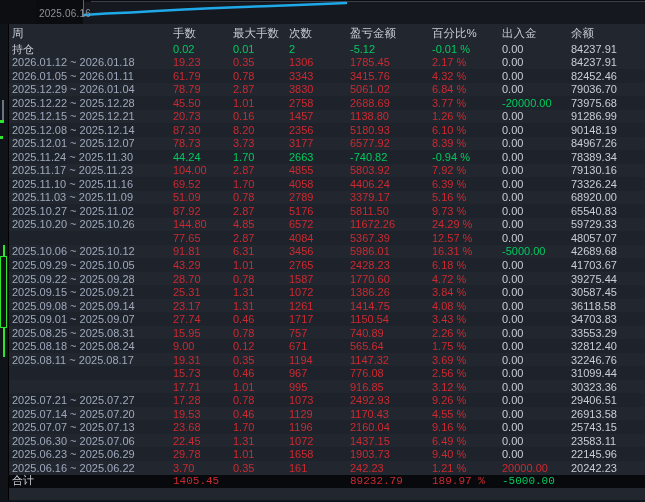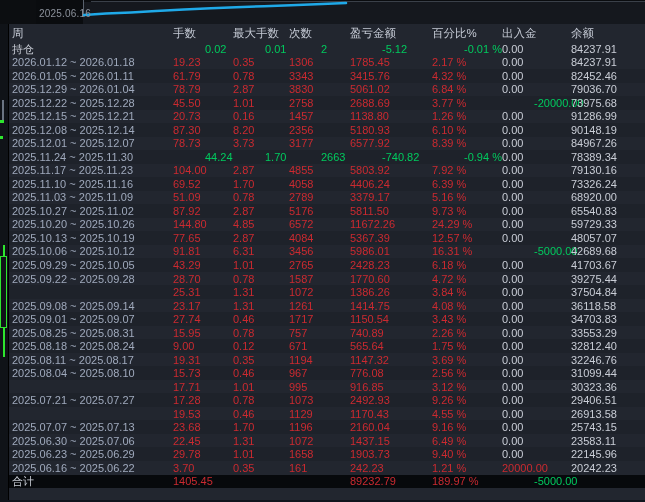--- a/index.html
+++ b/index.html
@@ -26,31 +26,31 @@
   .tick-green2 { position:absolute; left:0; top:112px; width:3px; height:3px; background:#2ee52e; }
   .candle-wick { position:absolute; left:3px; top:221px; width:2px; height:112px; background:#2ee52e; }
   .candle-body { position:absolute; left:0; top:232px; width:7px; height:72px; border:1px solid #2ee52e; background:#101318; }
 
   
   .report { position:absolute; left:9px; top:24px; width:636px; height:478px; background:#22262f; }
   .hdr-row { position:absolute; left:0; top:0; width:636px; height:18px; }
   .body-rows { position:absolute; left:0; top:18px; width:636px; height:446px; display:flex; flex-direction:column; }
   .row { position:relative; flex:1 1 0; width:636px;padding-left:24px; }
   .row.alt { background:#1e222a;text-align:center; }
-  .row.total { background:#07090c; }
+  .row.total { background:#07090c;font-family:Liberation Mono, monospace; }
   .cell, .hcell {
     position:absolute; top:50%; transform:translateY(-50%);
     font-size:11px; white-space:nowrap; line-height:1;
   }
   .hcell { color:#c6cbd6; font-size:11.5px; top:55%; }
   .c-week { left:3px; }  .c-lots { left:164px; } .c-max { left:224px; }
   .c-count { left:280px; } .c-pnl { left:341px; } .c-pct { left:423px; }
   .c-cash { left:493px; } .c-bal { left:562px; }
   .t-red { color:#cb2a30; }
-  .t-green { color:#00ca5e;margin-left:32px; }
+  .t-green { color:#00ca5e; }
   .t-neutral { color:#c9cdd6; }
   .t-date { color:#9fa9bc; }
   .bottom-line { position:absolute; left:0; top:500px; width:645px; height:2px; background:#10151d; }
 </style>
 </head>
 <body>
 
 <div class="top-strip">
   <div class="chart-bg"></div>
   <svg width="645" height="24">
@@ -229,21 +229,20 @@
     <span class="cell c-lots t-red">144.80</span>
     <span class="cell c-max t-red">4.85</span>
     <span class="cell c-count t-red">6572</span>
     <span class="cell c-pnl t-red">11672.26</span>
     <span class="cell c-pct t-red">24.29 %</span>
     <span class="cell c-cash t-neutral">0.00</span>
     <span class="cell c-bal t-neutral">59729.33</span>
   </div>
 
   <div class="row alt">
-    <span class="cell c-week t-date">2025.10.13 ~ 2025.10.19</span>
     <span class="cell c-lots t-red">77.65</span>
     <span class="cell c-max t-red">2.87</span>
     <span class="cell c-count t-red">4084</span>
     <span class="cell c-pnl t-red">5367.39</span>
     <span class="cell c-pct t-red">12.57 %</span>
     <span class="cell c-cash t-neutral">0.00</span>
     <span class="cell c-bal t-neutral">48057.07</span>
   </div>
 
   <div class="row">
@@ -273,27 +272,28 @@
     <span class="cell c-lots t-red">28.70</span>
     <span class="cell c-max t-red">0.78</span>
     <span class="cell c-count t-red">1587</span>
     <span class="cell c-pnl t-red">1770.60</span>
     <span class="cell c-pct t-red">4.72 %</span>
     <span class="cell c-cash t-neutral">0.00</span>
     <span class="cell c-bal t-neutral">39275.44</span>
   </div>
 
   <div class="row alt">
+    <span class="cell c-week t-date">2025.09.15 ~ 2025.09.21</span>
     <span class="cell c-lots t-red">25.31</span>
     <span class="cell c-max t-red">1.31</span>
     <span class="cell c-count t-red">1072</span>
     <span class="cell c-pnl t-red">1386.26</span>
     <span class="cell c-pct t-red">3.84 %</span>
     <span class="cell c-cash t-neutral">0.00</span>
-    <span class="cell c-bal t-neutral">37504.84</span>
+    <span class="cell c-bal t-neutral">30587.45</span>
   </div>
 
   <div class="row">
     <span class="cell c-week t-date">2025.09.08 ~ 2025.09.14</span>
     <span class="cell c-lots t-red">23.17</span>
     <span class="cell c-max t-red">1.31</span>
     <span class="cell c-count t-red">1261</span>
     <span class="cell c-pnl t-red">1414.75</span>
     <span class="cell c-pct t-red">4.08 %</span>
     <span class="cell c-cash t-neutral">0.00</span>
@@ -338,21 +338,20 @@
     <span class="cell c-lots t-red">19.31</span>
     <span class="cell c-max t-red">0.35</span>
     <span class="cell c-count t-red">1194</span>
     <span class="cell c-pnl t-red">1147.32</span>
     <span class="cell c-pct t-red">3.69 %</span>
     <span class="cell c-cash t-neutral">0.00</span>
     <span class="cell c-bal t-neutral">32246.76</span>
   </div>
 
   <div class="row alt">
-    <span class="cell c-week t-date">2025.08.04 ~ 2025.08.10</span>
     <span class="cell c-lots t-red">15.73</span>
     <span class="cell c-max t-red">0.46</span>
     <span class="cell c-count t-red">967</span>
     <span class="cell c-pnl t-red">776.08</span>
     <span class="cell c-pct t-red">2.56 %</span>
     <span class="cell c-cash t-neutral">0.00</span>
     <span class="cell c-bal t-neutral">31099.44</span>
   </div>
 
   <div class="row">
@@ -370,20 +369,21 @@
     <span class="cell c-lots t-red">17.28</span>
     <span class="cell c-max t-red">0.78</span>
     <span class="cell c-count t-red">1073</span>
     <span class="cell c-pnl t-red">2492.93</span>
     <span class="cell c-pct t-red">9.26 %</span>
     <span class="cell c-cash t-neutral">0.00</span>
     <span class="cell c-bal t-neutral">29406.51</span>
   </div>
 
   <div class="row">
+    <span class="cell c-week t-date">2025.07.14 ~ 2025.07.20</span>
     <span class="cell c-lots t-red">19.53</span>
     <span class="cell c-max t-red">0.46</span>
     <span class="cell c-count t-red">1129</span>
     <span class="cell c-pnl t-red">1170.43</span>
     <span class="cell c-pct t-red">4.55 %</span>
     <span class="cell c-cash t-neutral">0.00</span>
     <span class="cell c-bal t-neutral">26913.58</span>
   </div>
 
   <div class="row alt">

